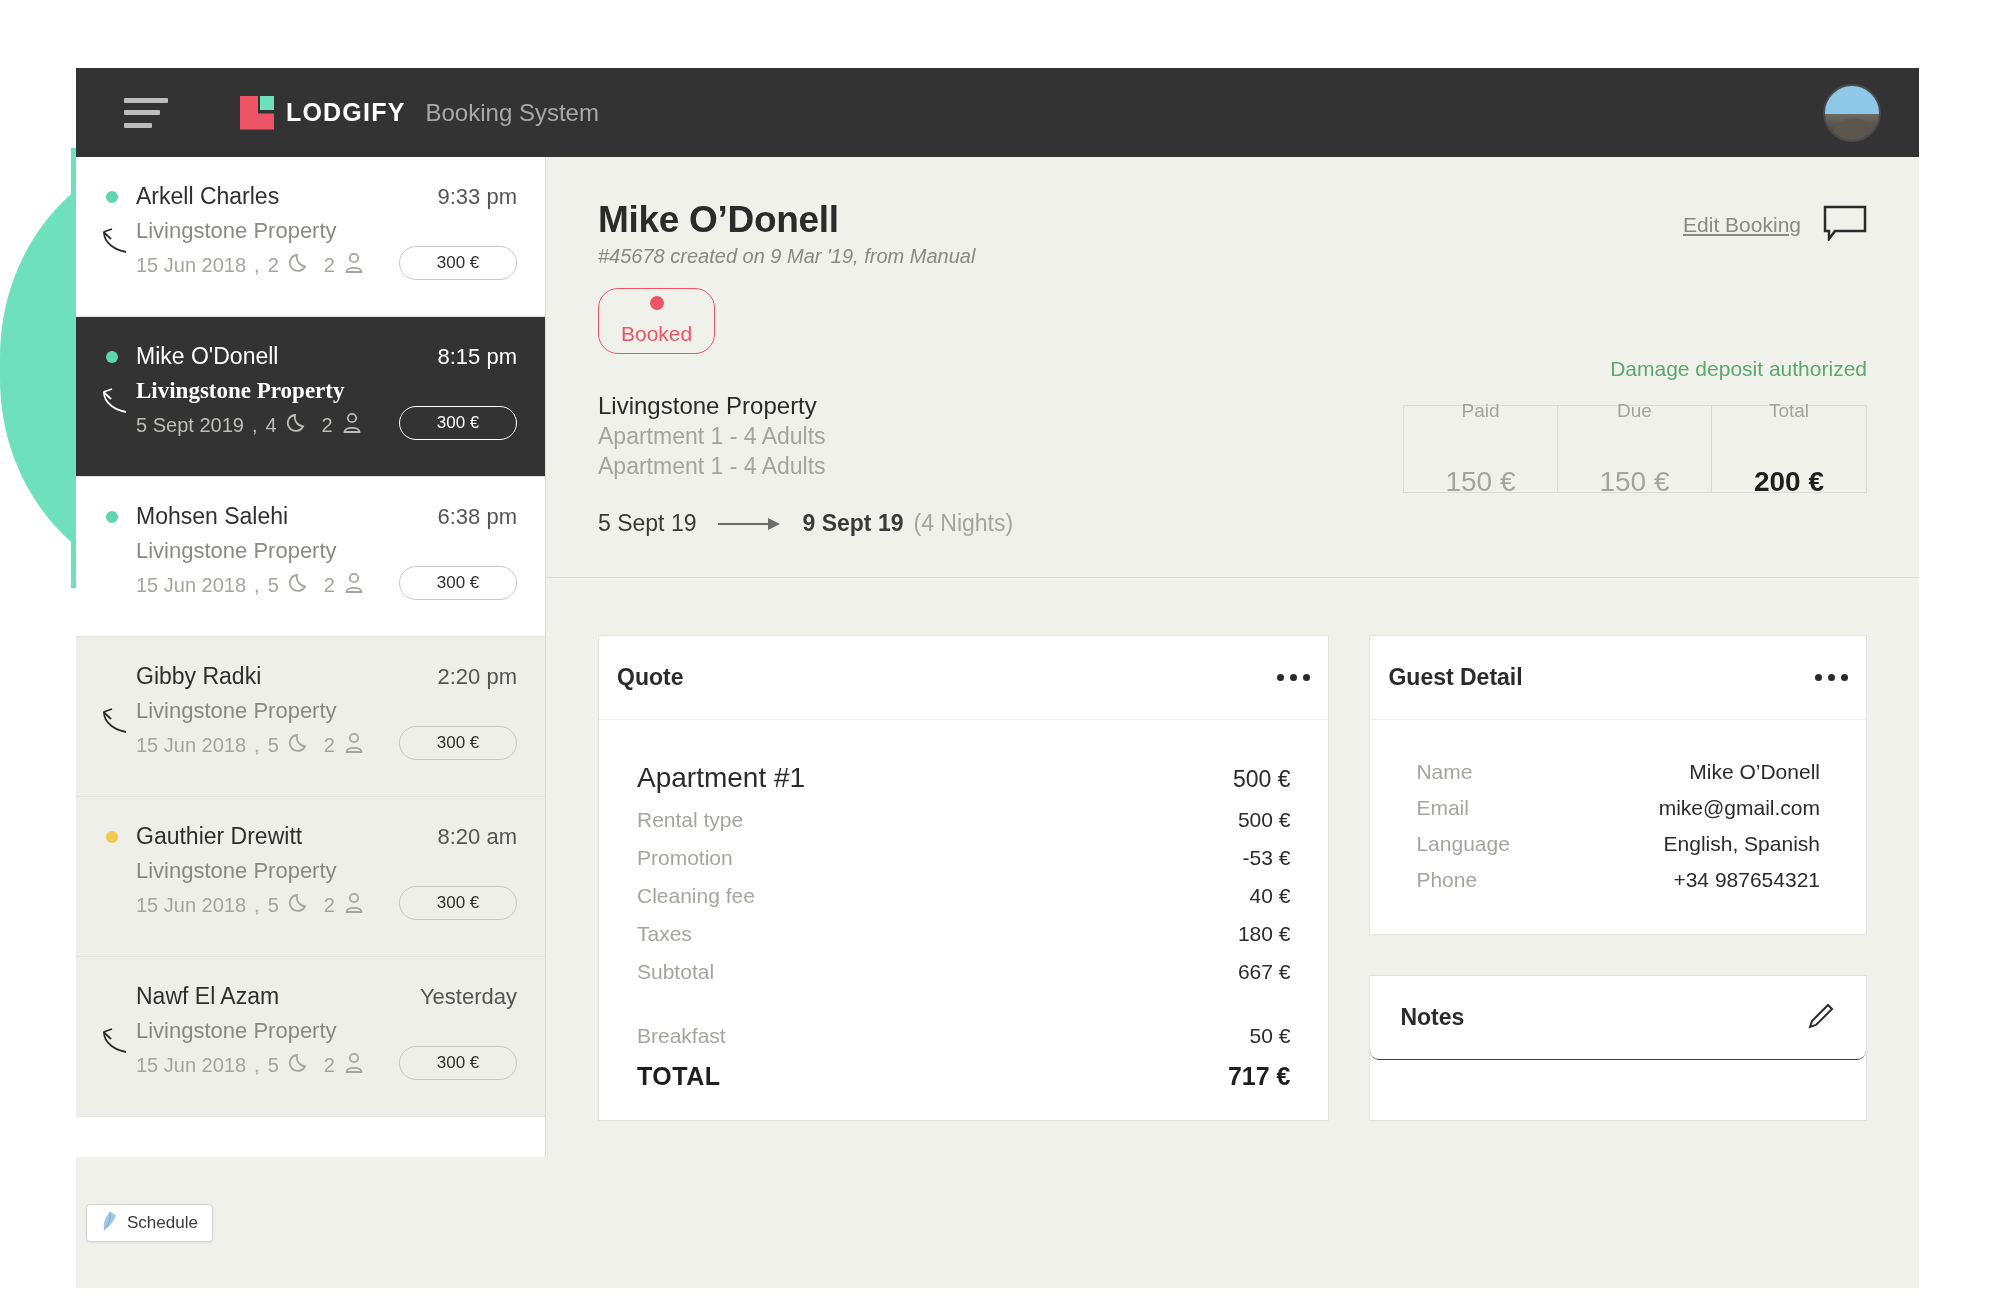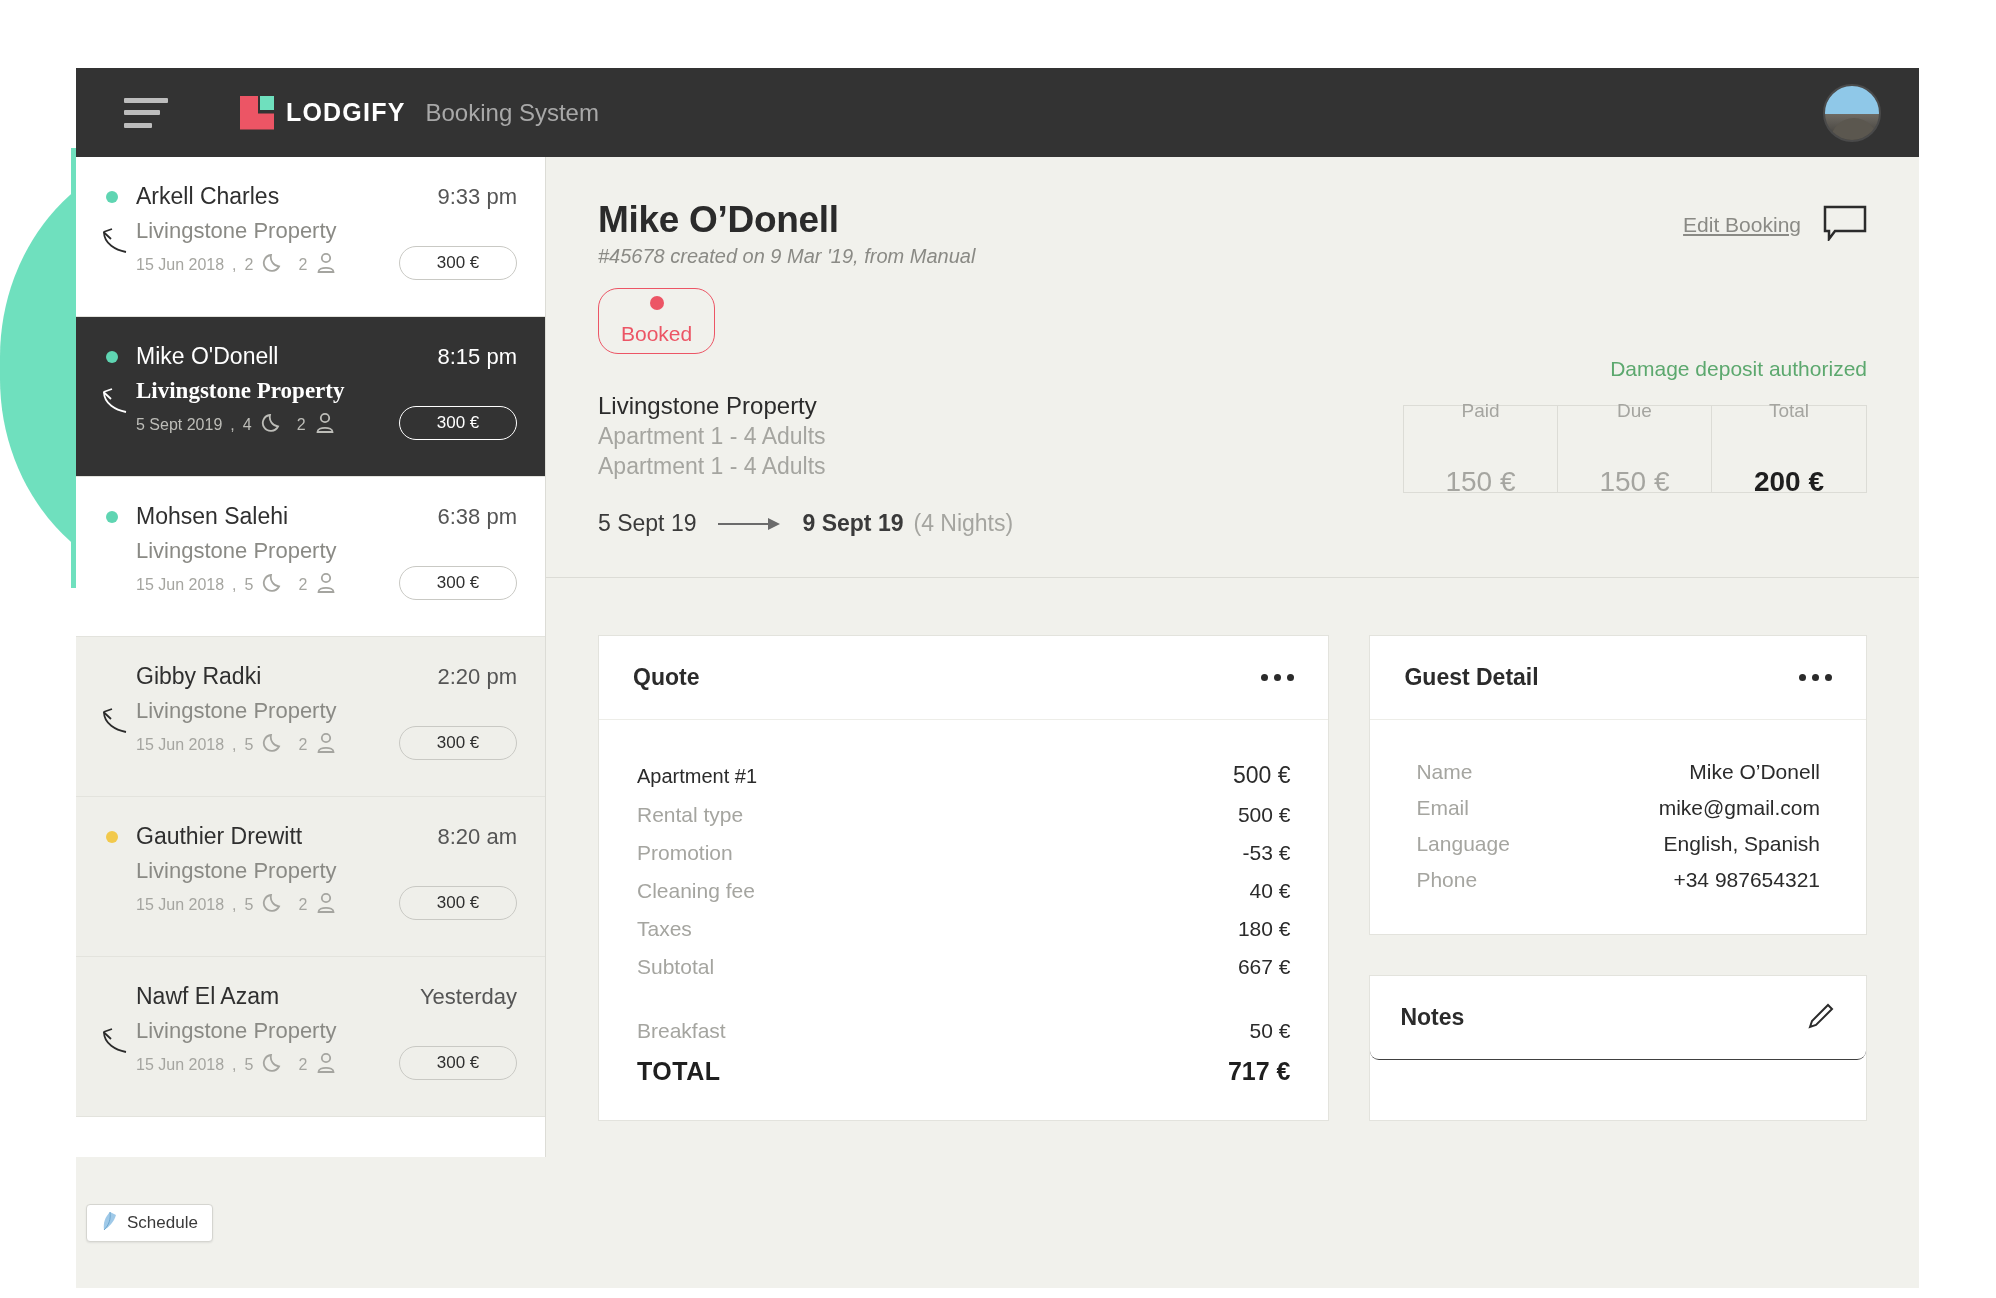--- a/index.html
+++ b/index.html
@@ -113,21 +113,21 @@
   .bk-row1 { display:flex; align-items:center; justify-content:space-between; }
   .bk-name { font-size:23px; color:#2f2f2f; }
   .bk.active .bk-name { color:#fff; }
   .bk-time { font-size:22px; color:#555; }
   .bk.active .bk-time { color:#fff; }
   .dot { width:12px; height:12px; border-radius:50%; position:absolute; left:30px; top:34px; }
   .dot.teal{ background:#5FD5B2; } .dot.yellow{ background:#F2C94C; }
   .bk-prop { font-size:22px; color:#8A8A85; margin-top:8px; }
   .bk.active .bk-prop { color:#fff; font-weight:bold; font-family:"Liberation Serif", serif; font-size:23px;}
   .bk-meta { display:flex; align-items:center; margin-top:8px; gap:0; }
-  .bk-meta span { font-size:16px; color:#A5A5A0; }
+  .bk-meta span { font-size:20px; color:#A5A5A0; }
   .bk.active .bk-meta span { color:#BDBDB8; }
   .moon, .person { display:inline-block; margin: 0 14px 0 9px; }
   .bk-price {
     position:absolute; right:28px; bottom:36px; width:118px; height:34px;
     border:1px solid #C9C9C4; border-radius:18px; display:flex; align-items:center; justify-content:center;
     font-size:17px; color:#2f2f2f; background:transparent;
   }
   .bk.active .bk-price { border-color:#fff; color:#fff; }
   .reply { position:absolute; left:24px; bottom:58px; width:34px; height:34px; }
   .bk-indent { margin-left: 32px; }
@@ -167,31 +167,31 @@
   .paycell:last-child { border-right:none; }
   .pay-lbl { font-size:19px; color:#A5A5A0; }
   .pay-val { font-size:28px; color:#A5A5A0; margin-top:4px; }
   .paycell.total .pay-val { color:#1f1f1f; font-weight:bold; }
 
   .hr-sep { position:absolute; left:0; right:0; top:420px; height:1px; background:#DCDCD6; }
 
   .cards { position:absolute; left:52px; right:52px; top:478px; display:flex; gap:40px; }
   .card { background:#fff; border:1px solid #E3E3DD; }
   .card-head { height:84px; display:flex; align-items:center; justify-content:space-between;
-               padding: 0 34px; border-bottom:1px solid #EDEDE8; }
+               padding: 0 18px; border-bottom:1px solid #EDEDE8; }
   .card-title { font-size:23px; font-weight:bold; color:#2b2b2b; }
   .dots3 { display:flex; gap:6px; cursor:pointer; }
   .dots3 i { width:7px; height:7px; border-radius:50%; background:#2b2b2b; display:block; }
 
   .card.quote { width: 735px; }
   .quote-body { padding: 42px 38px 0 38px; }
   .qrow { display:flex; justify-content:space-between; align-items:baseline; margin-bottom:14px; font-size:21px; }
   .qrow .lbl { color:#A5A5A0; }
   .qrow .val { color:#2b2b2b; }
-  .qrow.major .lbl { color:#2b2b2b; font-size:20px; }
+  .qrow.major .lbl { color:#2b2b2b; font-size:28px; }
   .qrow.major .val { font-size:23px; }
   .qrow.status-row { margin-bottom: 28px; }
   .qrow.spacer { height: 26px; margin:0; }
   .qrow.total { margin-top: 10px; }
   .qrow.total .lbl { color:#1f1f1f; font-weight:bold; font-size:25px; letter-spacing:0.5px;}
   .qrow.total .val { color:#1f1f1f; font-weight:bold; font-size:25px; }
 
   .rightcol { width: 500px; display:flex; flex-direction:column; gap:40px; }
   .guest-body { padding: 40px 46px 30px 46px; }
   .grow { display:flex; justify-content:space-between; font-size:21px; margin-bottom:12px; }

